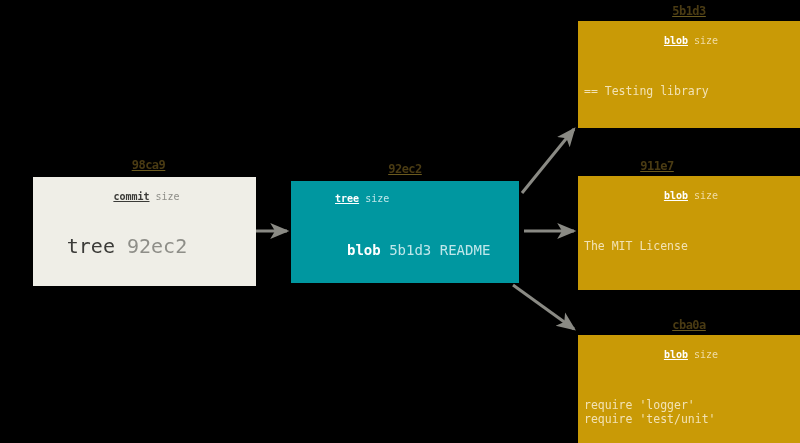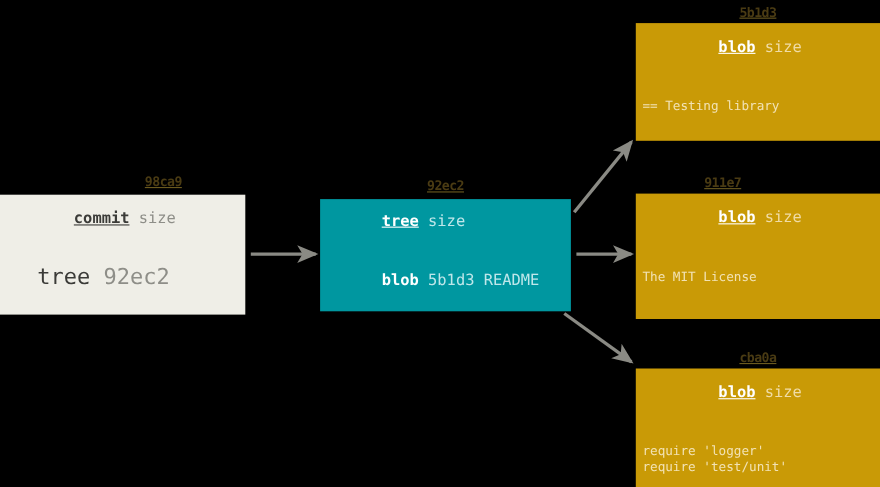--- a/index.html
+++ b/index.html
@@ -34,33 +34,34 @@
   }
 
   
   .obj-box {
     position: absolute;
     box-sizing: border-box;
     overflow: hidden;
   }
   .commit-box {
     background: #efeee7;
+    margin-left: 33px;
   }
   .tree-box {
     background: #0097a0;
   }
   .blob-box {
     background: #c99a06;
   }
 
   
   .obj-head {
     text-align: center;
     font-family: "DejaVu Sans Mono", "Liberation Mono", monospace;
-    font-size: 14px;
+    font-size: 10px;
     white-space: pre;
   }
   .obj-head .kw {
     font-weight: bold;
     text-decoration: underline;
   }
   .commit-box .obj-head .kw { color: #3b3b38; }
   .commit-box .obj-head .sz { color: #8e8e88; }
   .tree-box   .obj-head .kw { color: #ffffff; }
   .tree-box   .obj-head .sz { color: #bfe7ea; }
@@ -151,21 +152,21 @@
       <div class="row"><span class="k">tree</span><span> </span><span class="v">92ec2</span></div>
       
       
     </div>
 
   </div>
 
   <div class="node-label" style="left:291px; top:162px; width:228px;">92ec2</div>
 
   <div class="obj-box tree-box" style="left:291px; top:181px; width:228px; height:102px;">
-    <div class="obj-head" style="margin-top:12px; text-align:left; padding-left:56px;"><span class="kw">tree</span><span> </span><span class="sz">size</span></div>
+    <div class="obj-head" style="margin-top:12px; text-align:left; padding-left:44px;"><span class="kw">tree</span><span> </span><span class="sz">size</span></div>
 
     <div class="tree-entries">
       <div class="row"><span class="k">blob</span><span> </span><span class="v">5b1d3</span><span class="v"> </span><span class="v">README</span></div>
       
       
     </div>
   </div>
 
   <div class="node-label" style="left:578px; top:4px; width:222px;">5b1d3</div>
 

